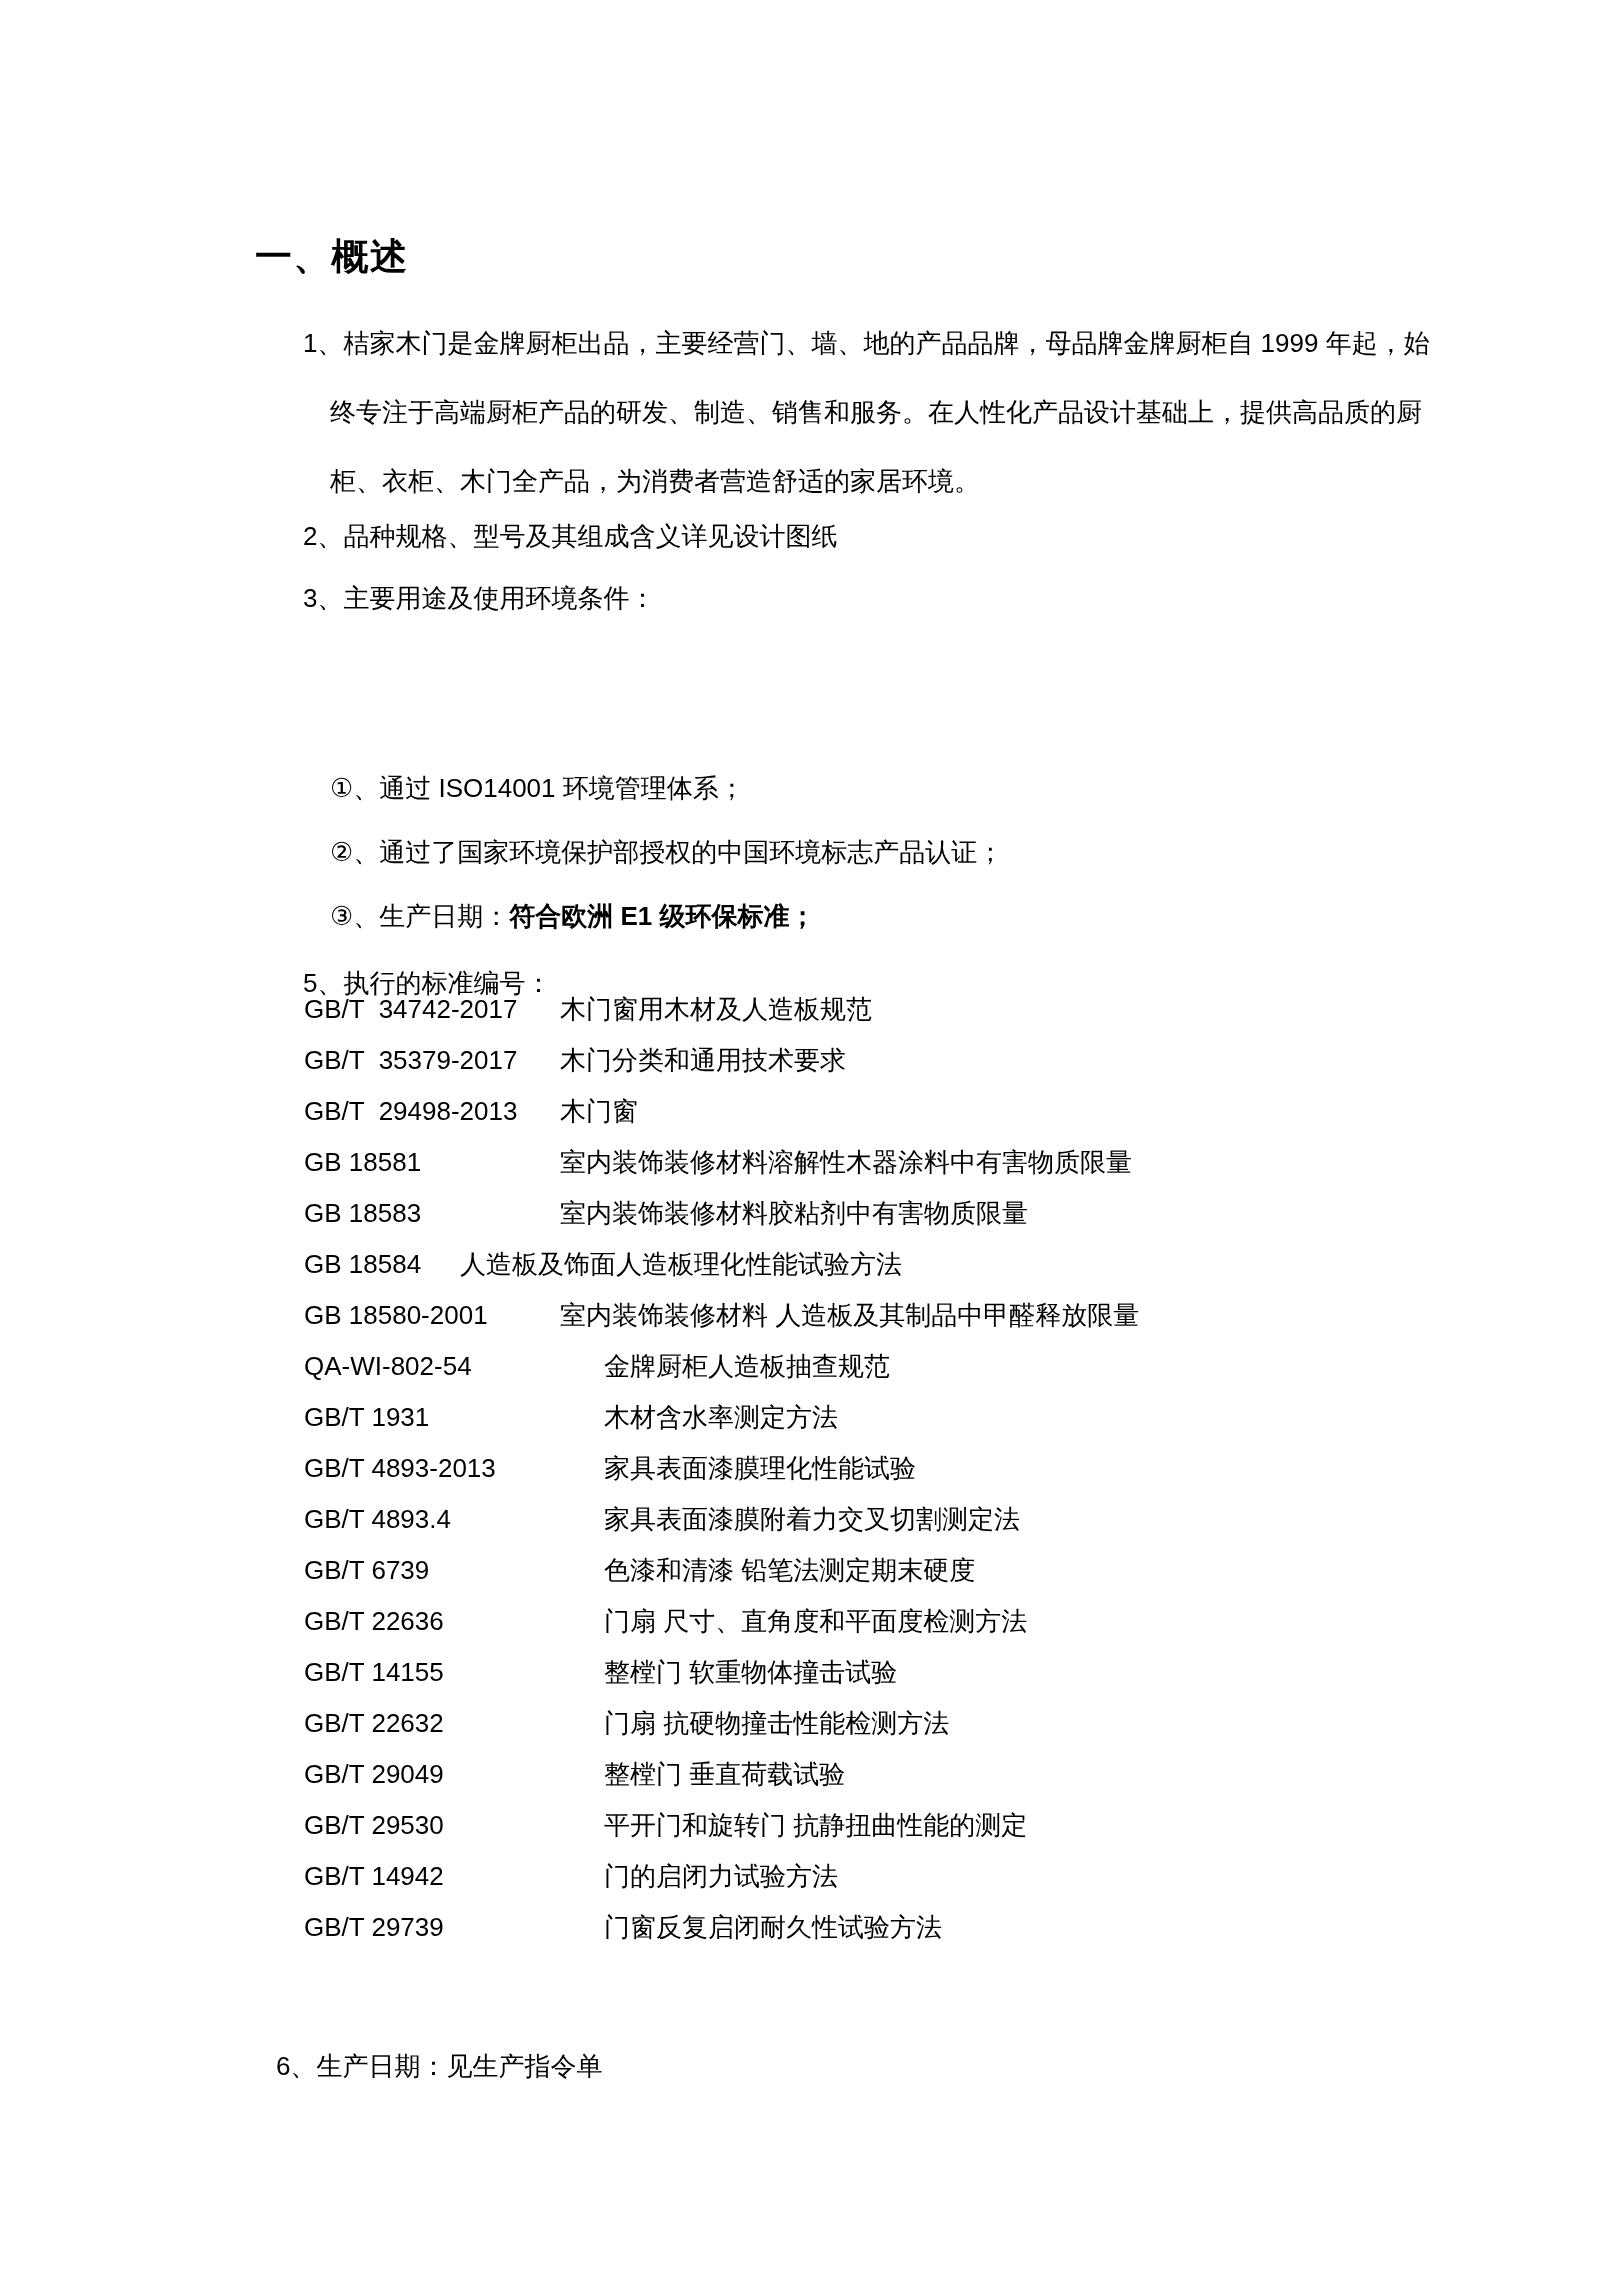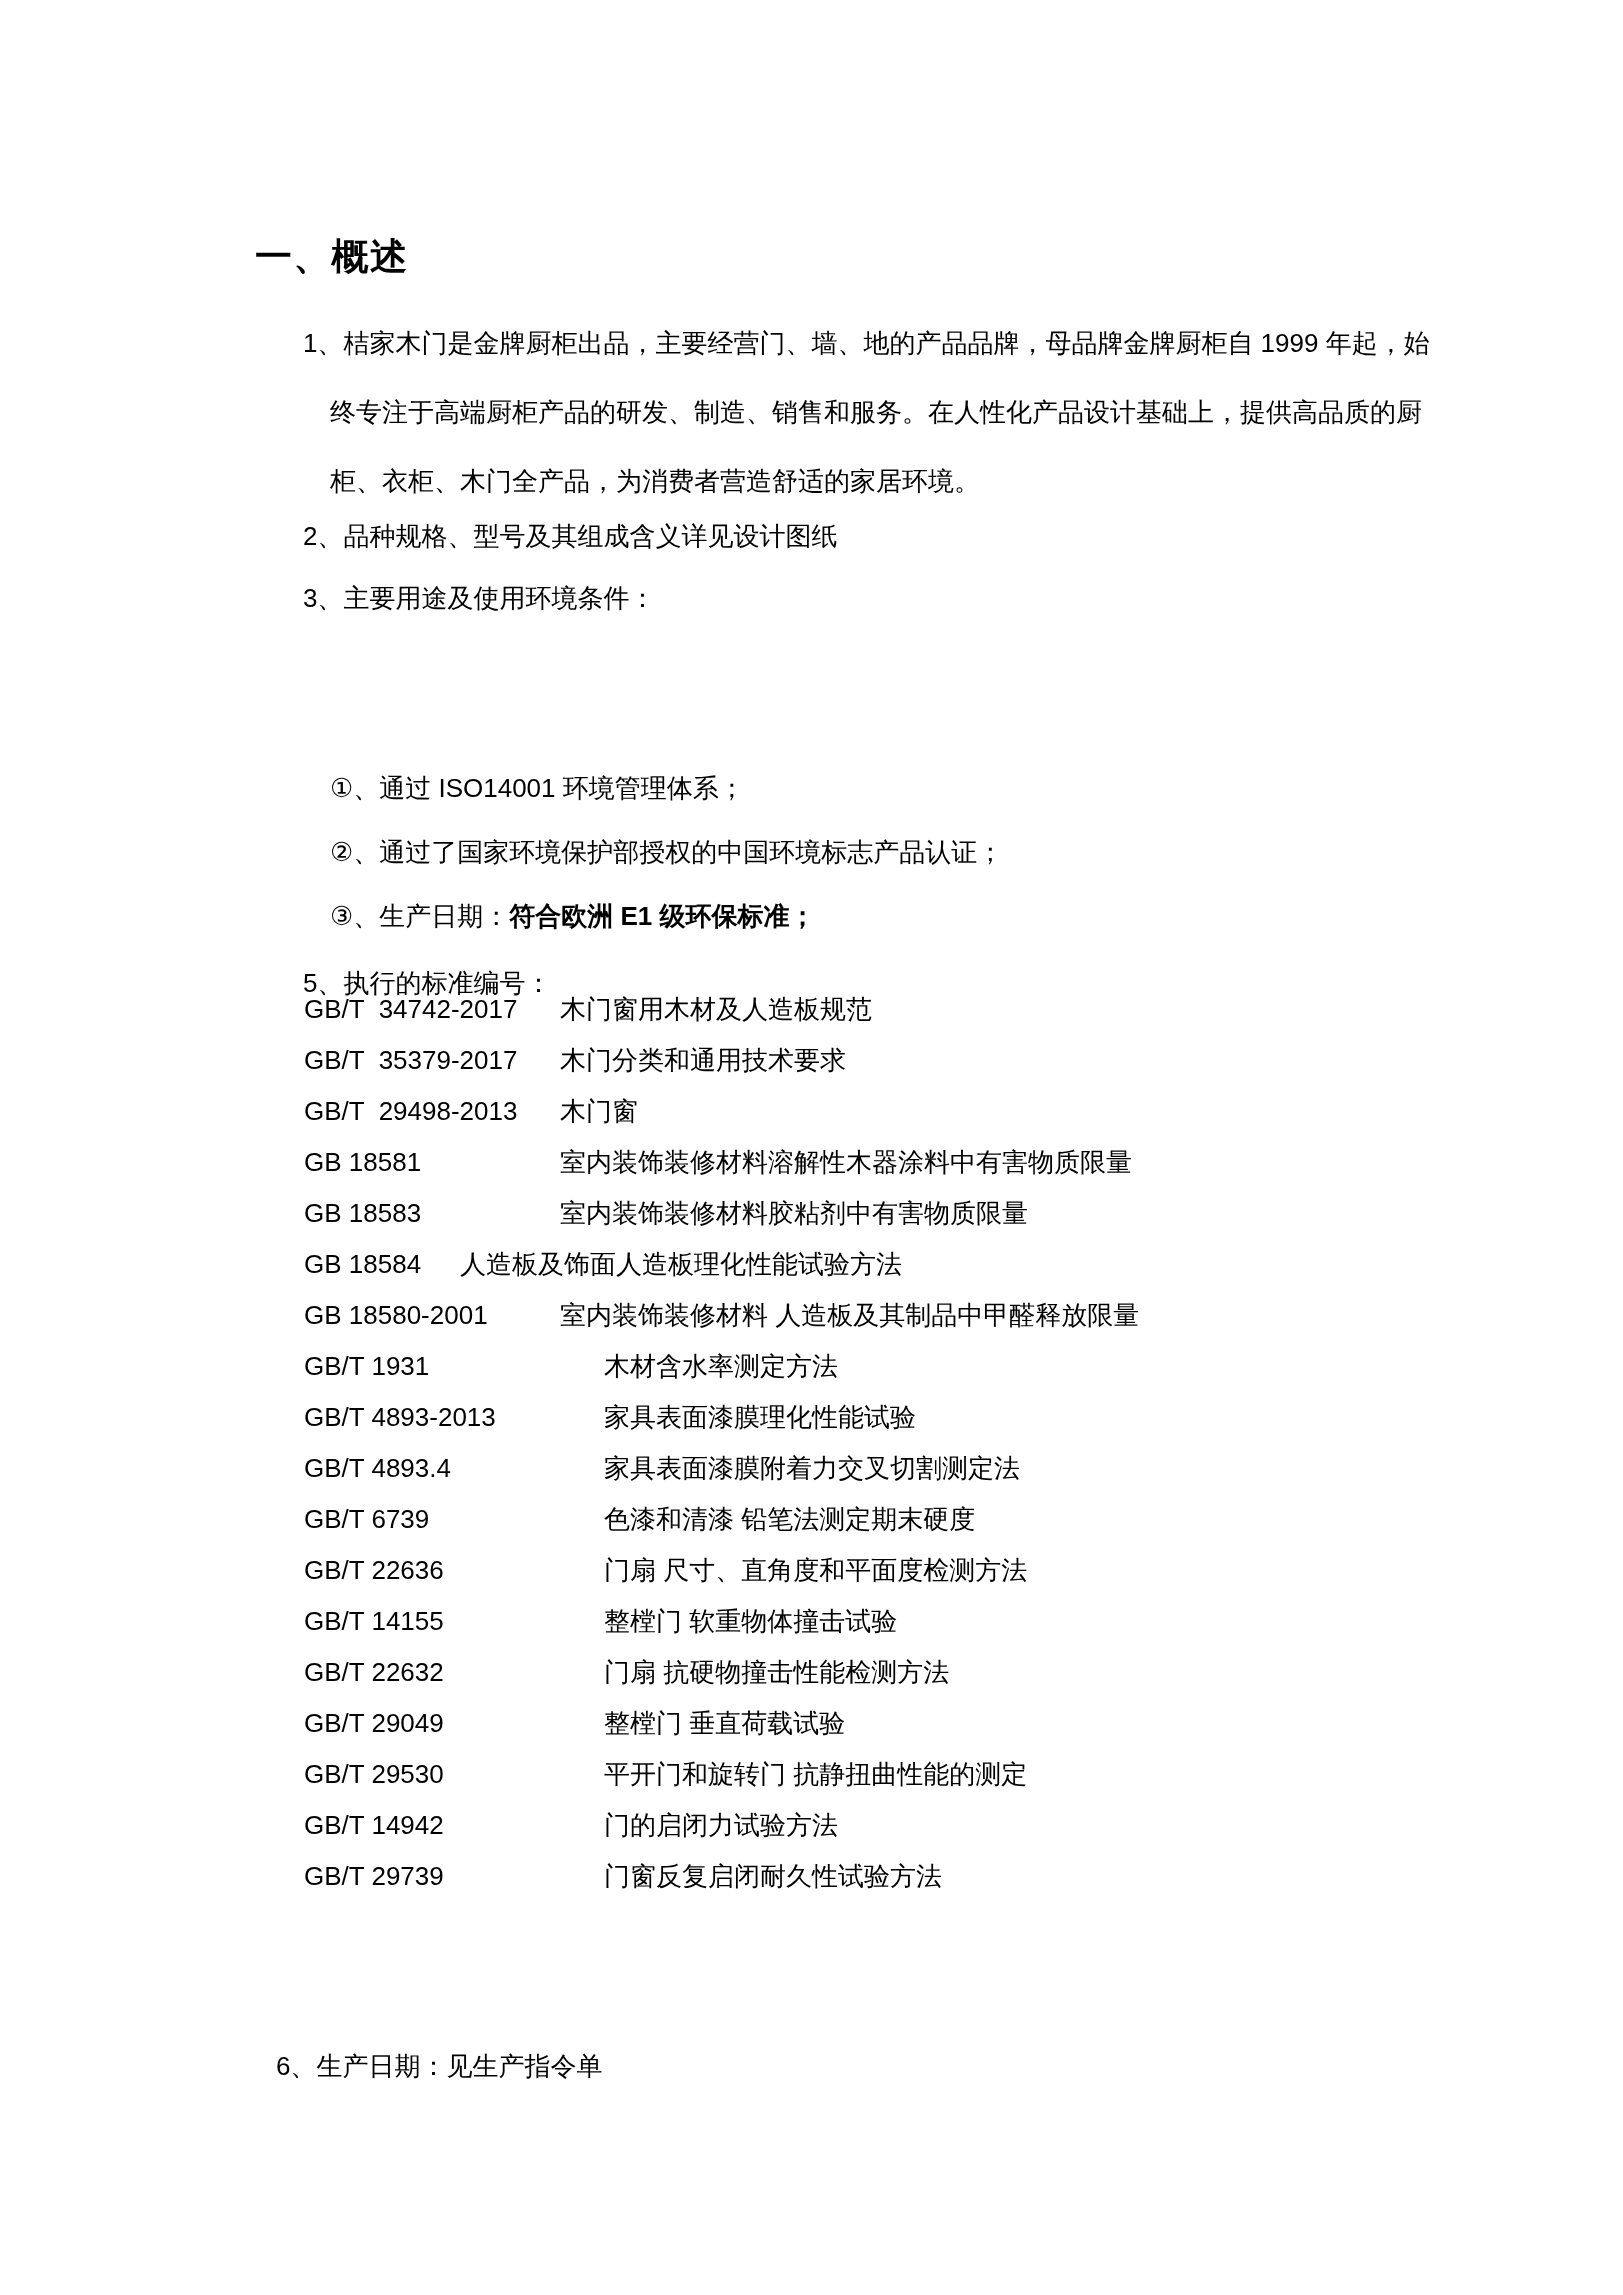--- a/index.html
+++ b/index.html
@@ -115,20 +115,24 @@
     <div class="std-row">
       <span class="std-code">GB 18584</span>
       <span class="std-name col-1">人造板及饰面人造板理化性能试验方法</span>
     </div>
 
     <div class="std-row">
       <span class="std-code">GB 18580-2001</span>
       <span class="std-name col-2">室内装饰装修材料 人造板及其制品中甲醛释放限量</span>
     </div>
 
+    <div class="std-row">
+      <span class="std-code">QA-WI-802-54</span>
+      <span class="std-name col-3">金牌厨柜人造板抽查规范</span>
+    </div>
 
     <div class="std-row">
       <span class="std-code">GB/T 1931</span>
       <span class="std-name col-3">木材含水率测定方法</span>
     </div>
 
     <div class="std-row">
       <span class="std-code">GB/T 4893-2013</span>
       <span class="std-name col-3">家具表面漆膜理化性能试验</span>
     </div>

